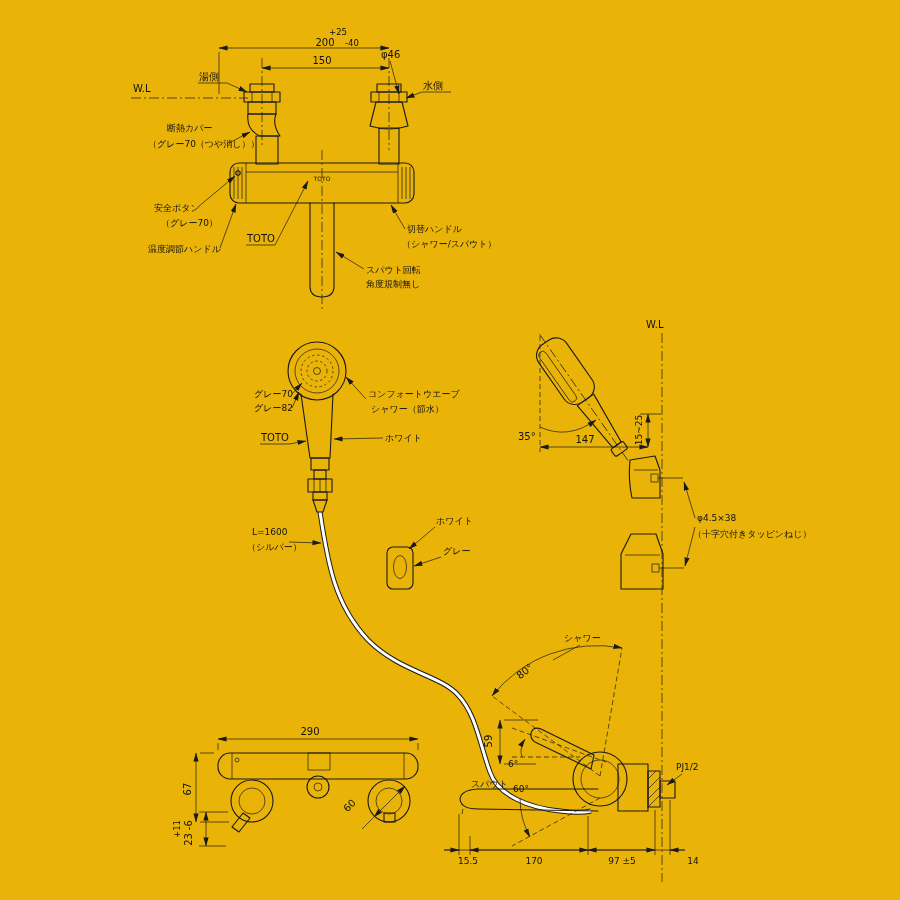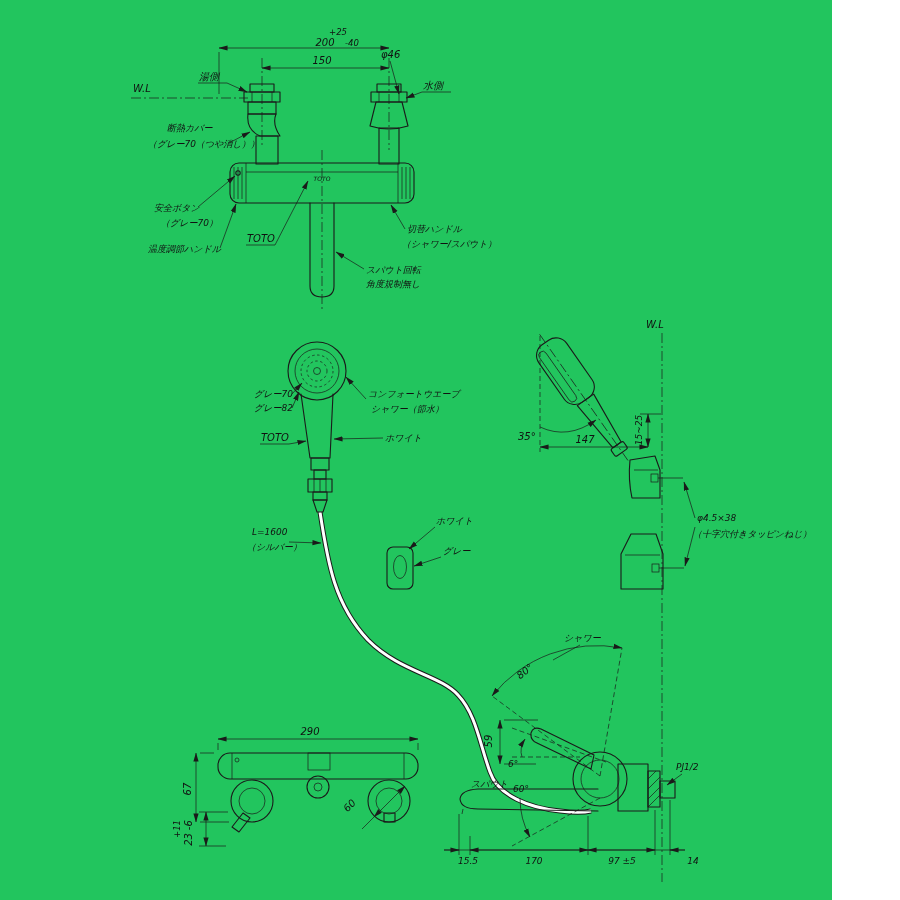--- a/index.html
+++ b/index.html
@@ -1,16 +1,16 @@
 <!DOCTYPE html>
 <html><head>
 <meta charset="utf-8">
 <style>
   html,body{margin:0;padding:0;background:#fff;}
-  .page{width:832px;height:900px;background:#22c55e;position:relative;overflow:hidden;font-style:italic;}
+  .page{width:900px;height:900px;background:#eab308;position:relative;overflow:hidden;}
   svg text{font-family:"DejaVu Sans","Liberation Sans",sans-serif;font-size:10px;fill:#111;}
   svg text.sm{font-size:9px;}
   svg text.xs{font-size:8.5px;}
   svg text.tiny{font-size:6px;}
   .ln{fill:none;stroke:#1a1a1a;stroke-width:1.1;stroke-linejoin:round;stroke-linecap:round;}
   .tn{fill:none;stroke:#1a1a1a;stroke-width:0.7;}
   .cl{fill:none;stroke:#1a1a1a;stroke-width:0.7;stroke-dasharray:10 3 2 3;}
   .dsh{fill:none;stroke:#1a1a1a;stroke-width:0.7;stroke-dasharray:5 3;}
   .dsh2{fill:none;stroke:#1a1a1a;stroke-width:0.7;stroke-dasharray:2.5 2.5;}
   .hose{fill:none;stroke:#1a1a1a;stroke-width:5;}

